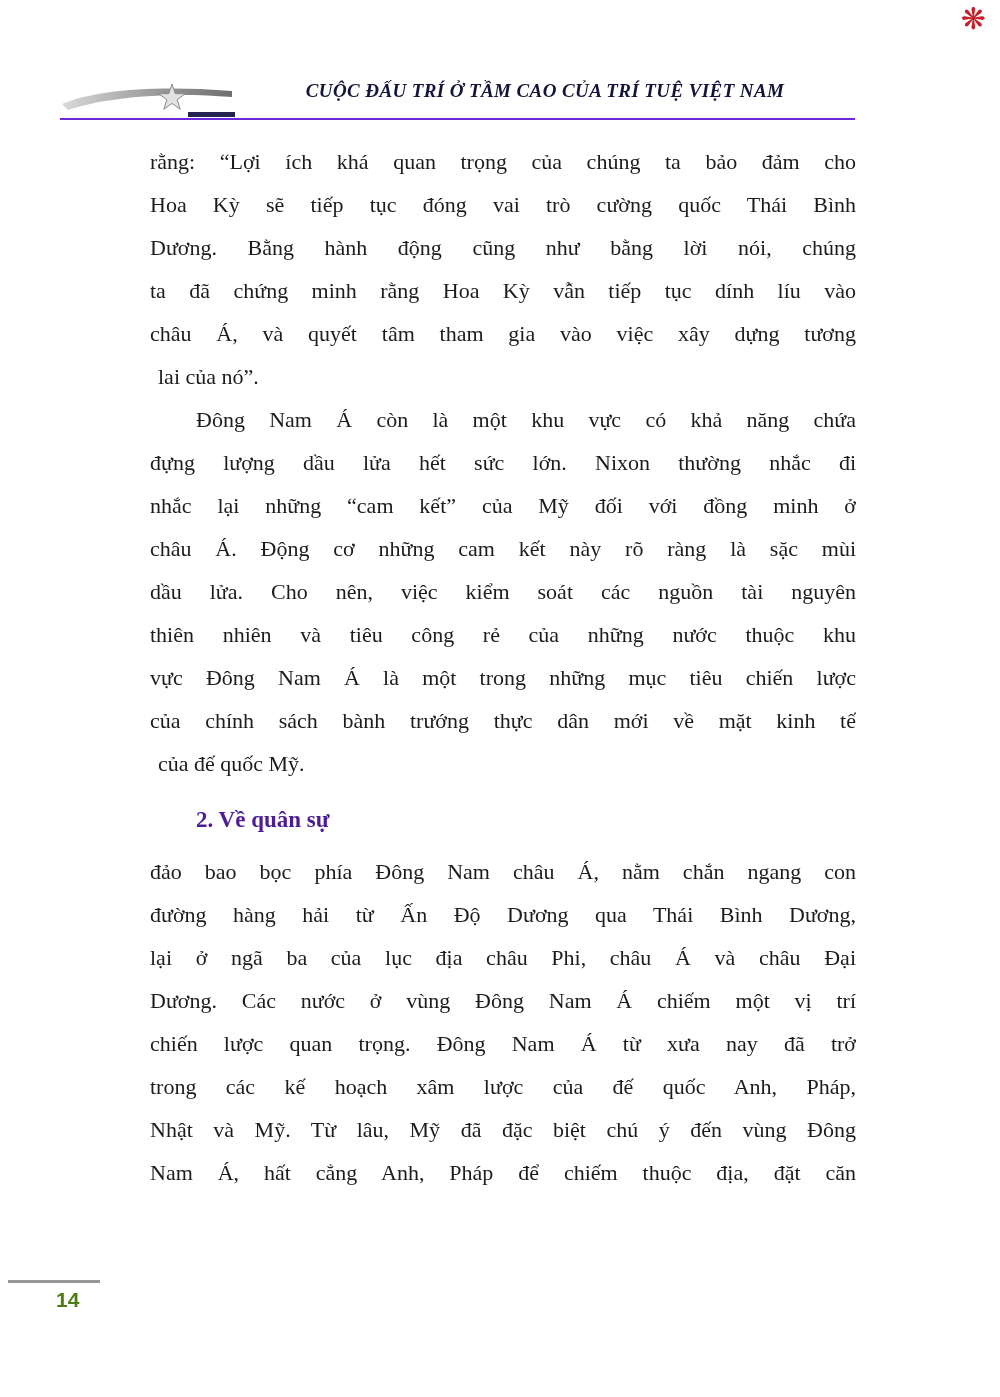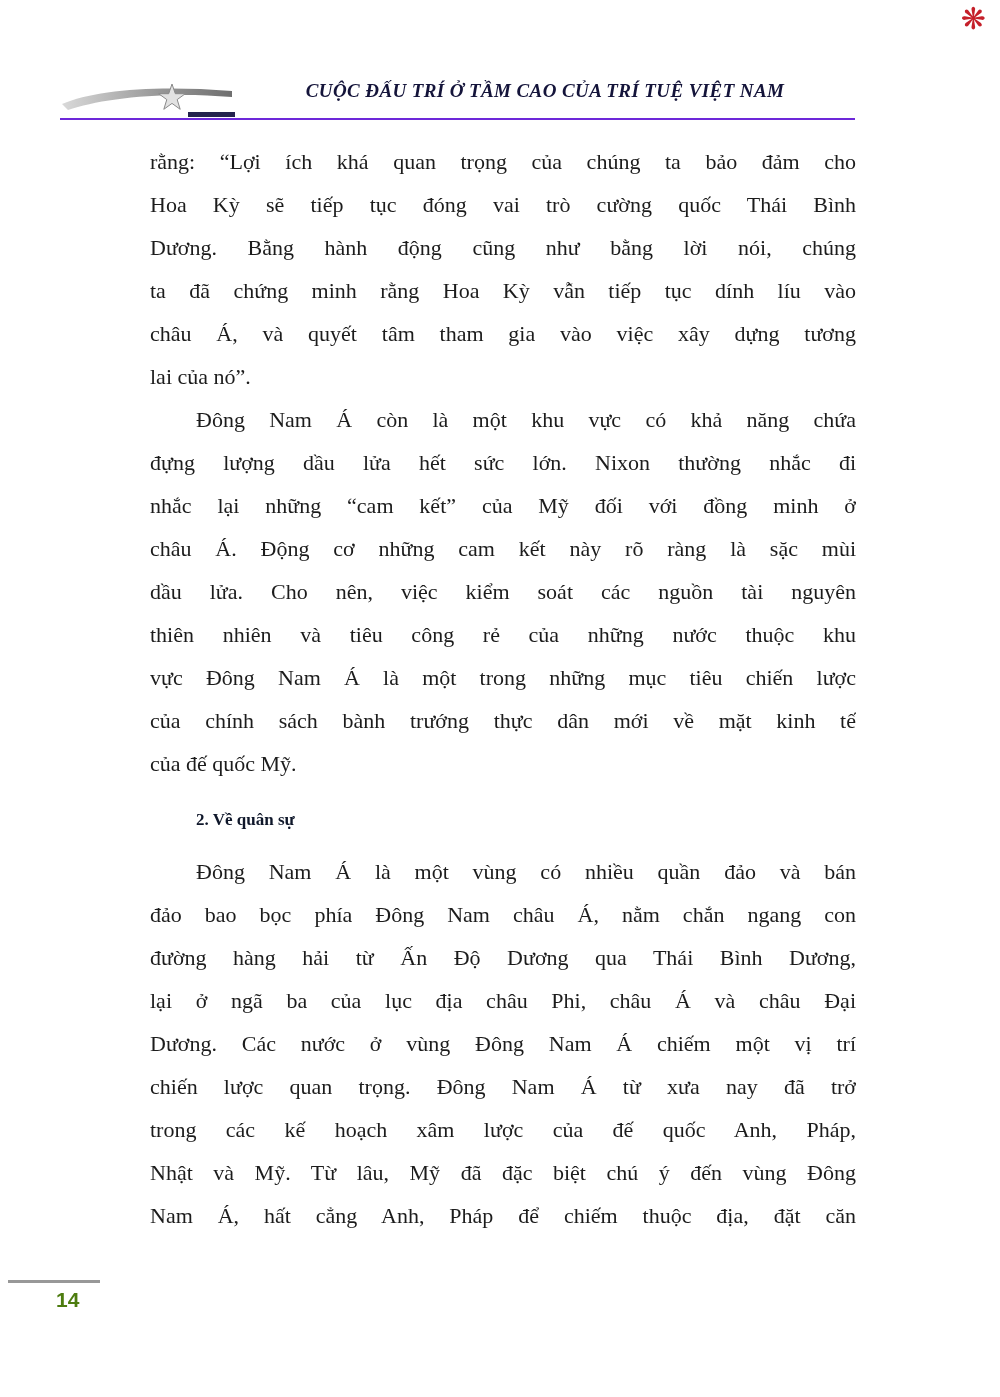--- a/index.html
+++ b/index.html
@@ -56,29 +56,29 @@
     color: #1c1c1c;
   }
   .paragraph { margin: 0; }
   .line {
     line-height: 43px;
     height: 43px;
     text-align: justify;
     text-align-last: justify;
     overflow: hidden;
   }
-  .line.last { text-align-last: left; }
+  .line.last { text-align-last: left; margin-left: 8px; }
   .line.indent { padding-left: 46px; }
   .heading {
     font-weight: bold;
-    font-size: 17px;
+    font-size: 23px;
     line-height: 43px;
     padding-left: 46px;
     margin: 13px 0 9px 0;
-    color: #0f172a;
+    color: #4c1d95;
     text-align: left;
   }
   .footer {
     position: absolute;
     left: 8px;
     top: 1280px;
     width: 92px;
     border-top: 3px solid #989898;
     padding-top: 5px;
   }
@@ -128,21 +128,20 @@
         <div class="line">nhắc lại những “cam kết” của Mỹ đối với đồng minh ở</div>
         <div class="line">châu Á. Động cơ những cam kết này rõ ràng là sặc mùi</div>
         <div class="line">dầu lửa. Cho nên, việc kiểm soát các nguồn tài nguyên</div>
         <div class="line">thiên nhiên và tiêu công rẻ của những nước thuộc khu</div>
         <div class="line">vực Đông Nam Á là một trong những mục tiêu chiến lược</div>
         <div class="line">của chính sách bành trướng thực dân mới về mặt kinh tế</div>
         <div class="line last">của đế quốc Mỹ.</div>
       </div>
       <div class="heading">2. Về quân sự</div>
       <div class="paragraph">
-        <div class="line indent">Đông Nam Á là một vùng có nhiều quần đảo và bán</div>
         <div class="line">đảo bao bọc phía Đông Nam châu Á, nằm chắn ngang con</div>
         <div class="line">đường hàng hải từ Ấn Độ Dương qua Thái Bình Dương,</div>
         <div class="line">lại ở ngã ba của lục địa châu Phi, châu Á và châu Đại</div>
         <div class="line">Dương. Các nước ở vùng Đông Nam Á chiếm một vị trí</div>
         <div class="line">chiến lược quan trọng. Đông Nam Á từ xưa nay đã trở</div>
         <div class="line">trong các kế hoạch xâm lược của đế quốc Anh, Pháp,</div>
         <div class="line">Nhật và Mỹ. Từ lâu, Mỹ đã đặc biệt chú ý đến vùng Đông</div>
         <div class="line">Nam Á, hất cẳng Anh, Pháp để chiếm thuộc địa, đặt căn</div>
       </div>
     </div>

